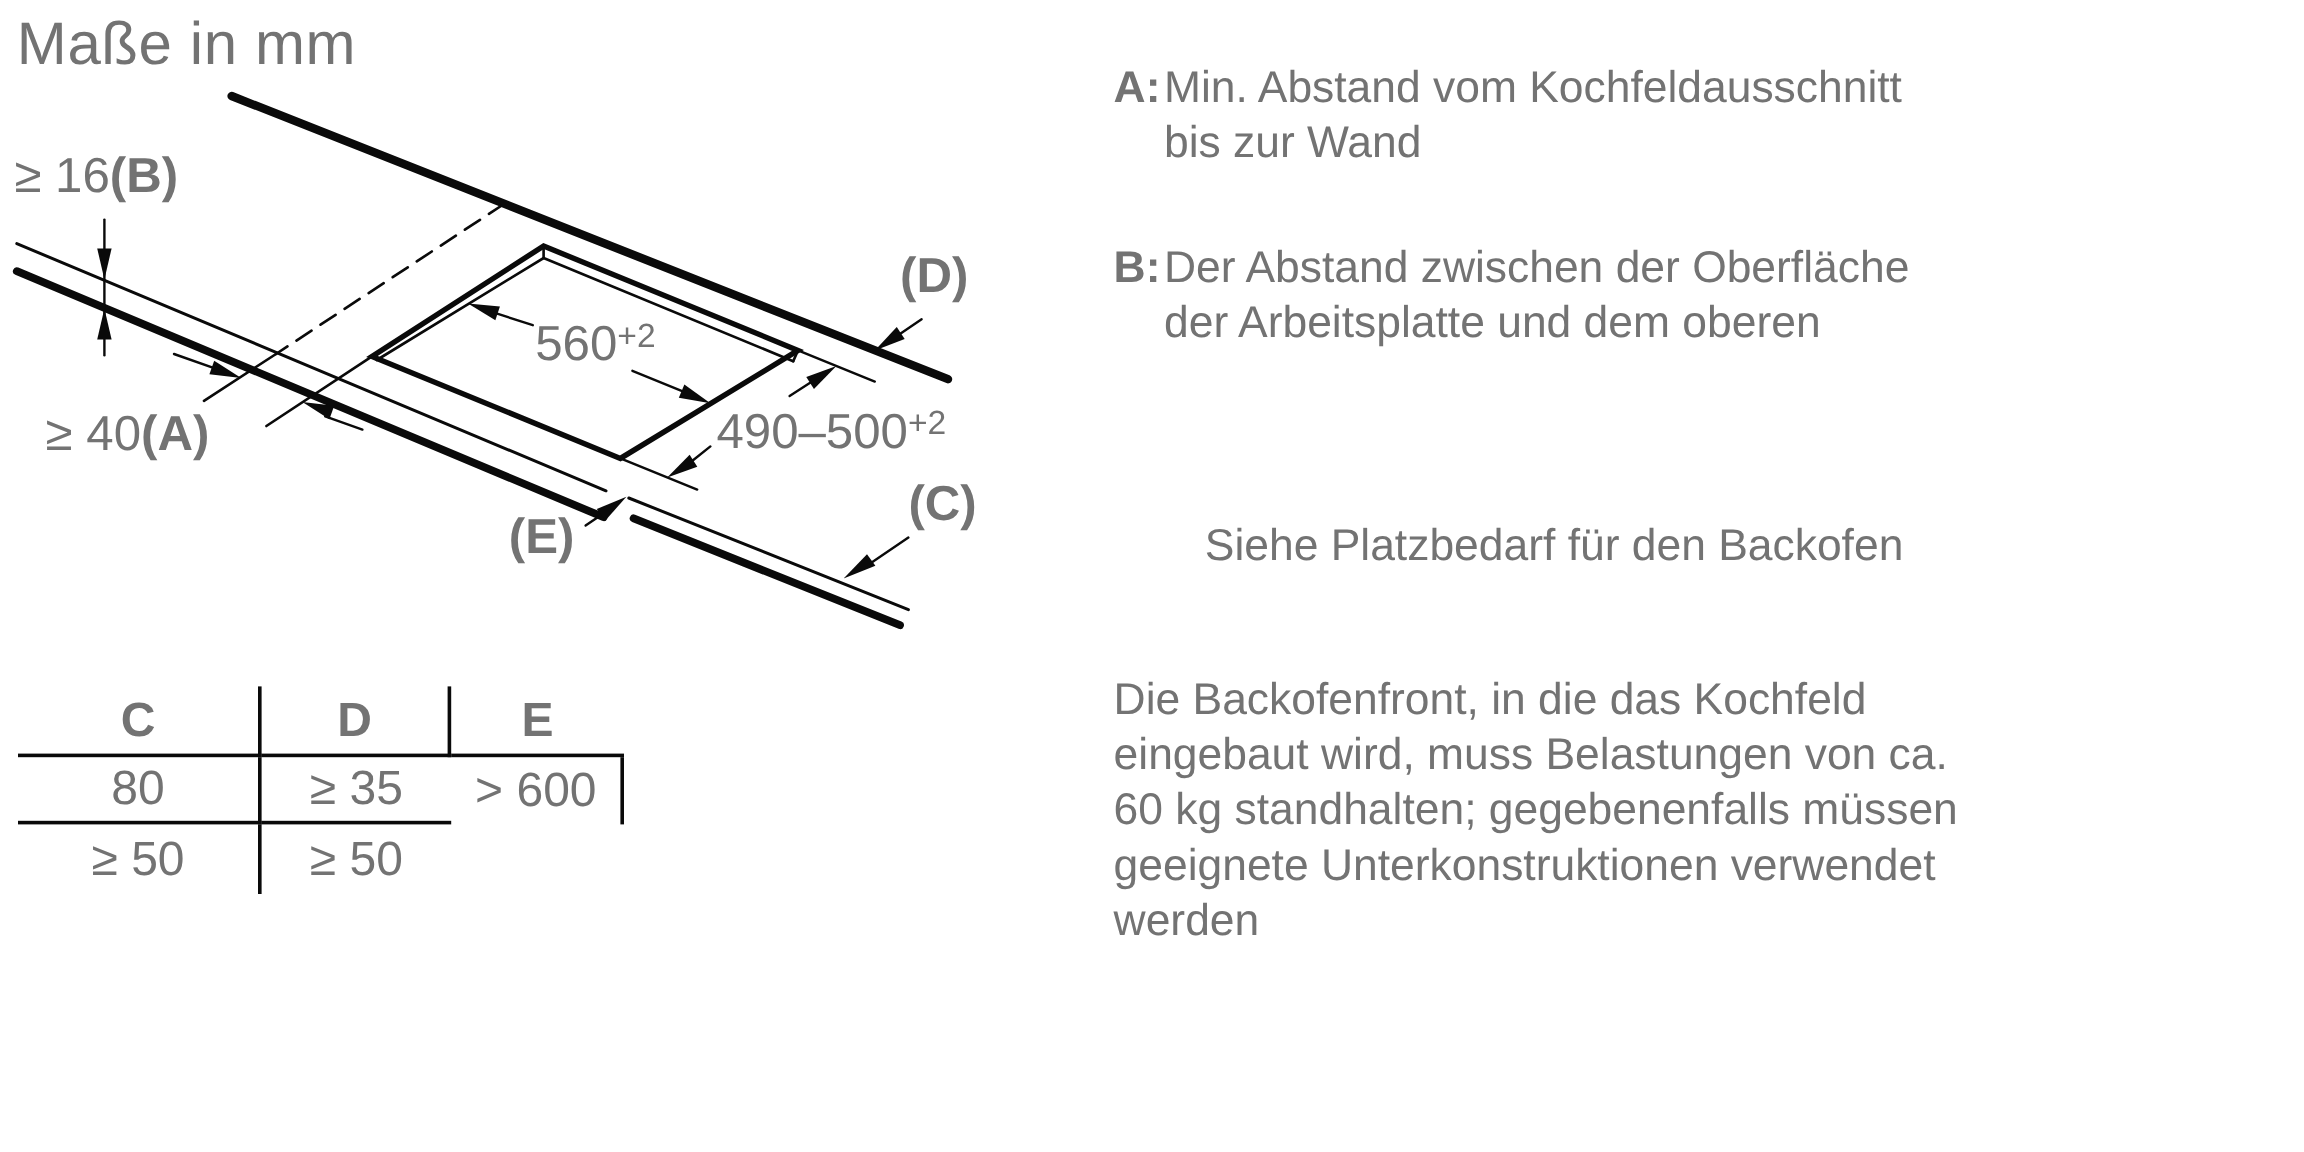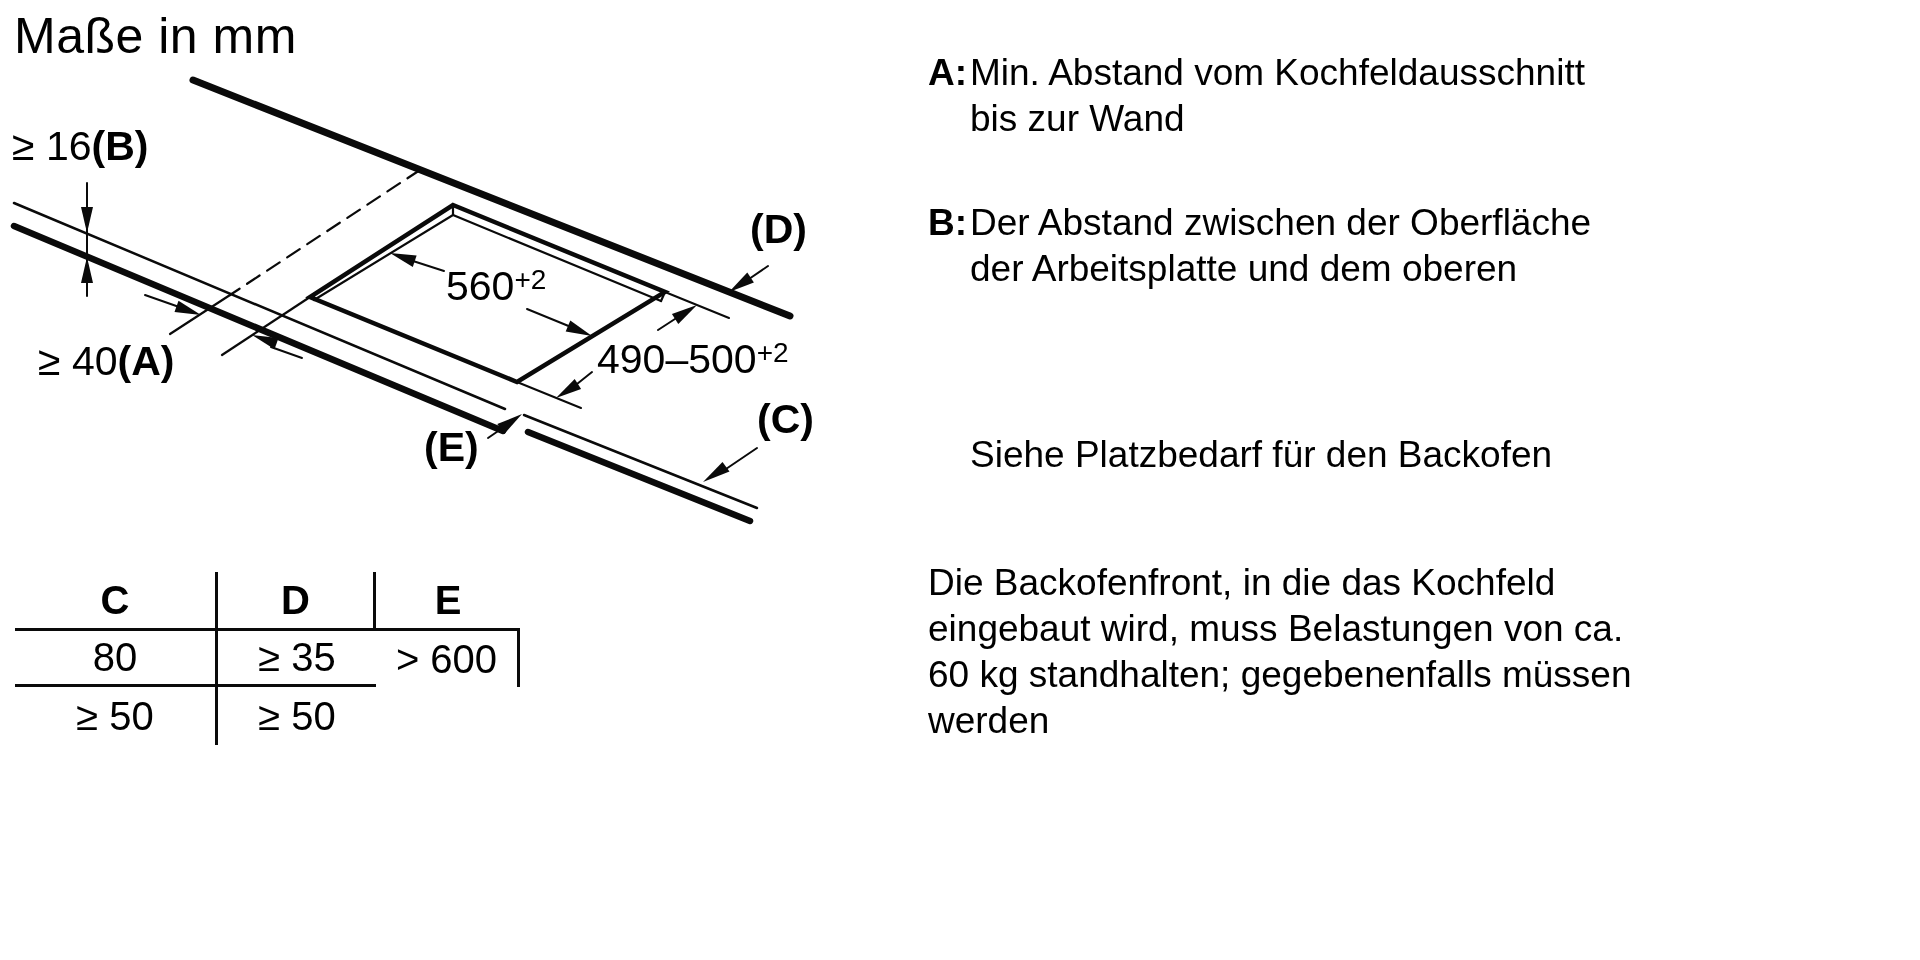--- a/index.html
+++ b/index.html
@@ -1,18 +1,18 @@
 <!DOCTYPE html>
 <html><head>
 <meta charset="utf-8">
 <style>
   html,body{margin:0;padding:0;background:#fff;}
   .stage{
     position:relative;width:1920px;height:960px;background:#ffffff;
-    font-family:"Liberation Sans", sans-serif;color:#000000;overflow:hidden;
+    font-family:"Liberation Sans", sans-serif;color:#737373;overflow:hidden;
   }
   .abs{position:absolute;}
   
   .page-title{font-size:50px;line-height:1.05;letter-spacing:.5px;}
   .dimtext{font-size:41px;line-height:1.05;white-space:nowrap;display:flex;align-items:flex-start;justify-content:space-between;}
   .dimtext .sup{font-size:28px;line-height:1;margin-top:1px;}
   .dimtext b{font-weight:bold;}
   .reflabel{font-size:41px;font-weight:bold;line-height:1.05;white-space:nowrap;}
   
   .spec-table{position:absolute;left:15px;top:572px;display:grid;
@@ -20,21 +20,21 @@
   .spec-table .cell{display:flex;align-items:center;justify-content:center;
     font-size:40px;white-space:nowrap;}
   .spec-table .hdr{font-weight:bold;}
   .spec-table .b-r{border-right:3px solid #0a0a0a;}
   .spec-table .b-b{border-bottom:3px solid #0a0a0a;}
   
   .note-block{position:absolute;left:928px;font-size:37px;line-height:46px;}
   .note-row{display:flex;}
   .note-label{font-weight:bold;min-width:42px;flex:0 0 42px;}
   .note-lines{}
-  .note-plain{position:absolute;font-size:37px;line-height:46px;}
+  .note-plain{position:absolute;font-size:37px;line-height:46px;margin-left:34px;}
 </style>
 </head>
 <body>
 
 <div class="stage">
 
   <svg class="abs" style="left:0;top:0" width="840" height="560" viewBox="0 0 840 560">
     <g stroke="#0a0a0a" fill="none" stroke-linecap="round">
 
       <line x1="193" y1="80" x2="790" y2="316" stroke-width="7"></line>
@@ -146,16 +146,17 @@
       </div>
     </div>
   </div>
 
   <div class="note-plain" style="left:970px;top:432px">Siehe Platzbedarf für den Backofen</div>
 
   <div class="note-block" style="top:560px">
     <div>Die Backofenfront, in die das Kochfeld</div>
     <div>eingebaut wird, muss Belastungen von ca.</div>
     <div>60 kg standhalten; gegebenenfalls müssen</div>
+    <div>geeignete Unterkonstruktionen verwendet</div>
     <div>werden</div>
   </div>
 
 </div>
 
 </body></html>

